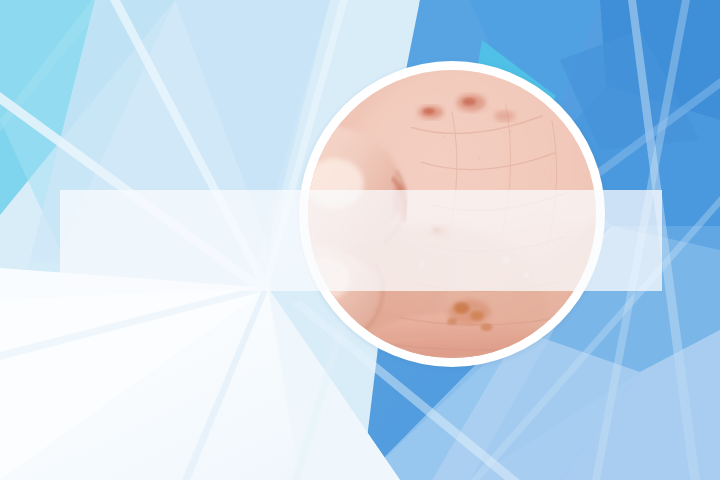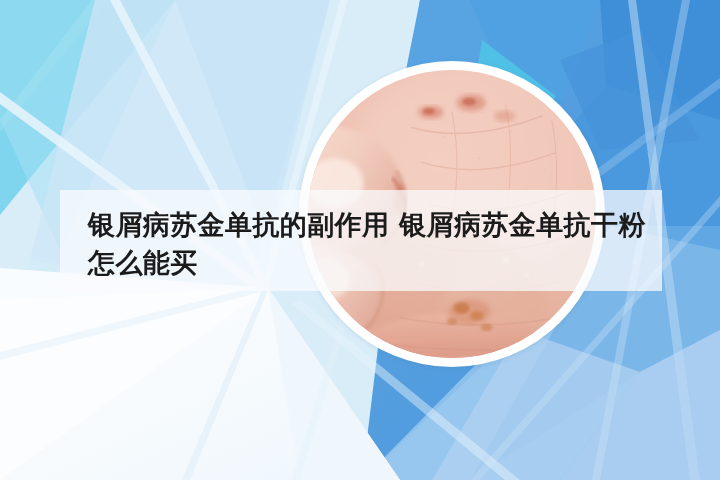--- a/index.html
+++ b/index.html
@@ -255,15 +255,14 @@
         <circle cx="206" cy="198" r="3.2" fill="#f2ddd2" opacity="0.75" filter="url(#soft15)"></circle>
         <circle cx="228" cy="214" r="2.6" fill="#f0d8cc" opacity="0.7" filter="url(#soft15)"></circle>
         <circle cx="118" cy="202" r="3" fill="#efd6ca" opacity="0.6" filter="url(#soft15)"></circle>
 
         <rect x="0" y="0" width="300" height="300" fill="#e9a98f" opacity="0.07"></rect>
       </svg>
     </div>
   </div>
 
   <div id="caption-band"></div>
-  <div id="caption-text">银屑病苏金单抗的副作用 银屑病苏金单抗干粉怎么能买</div>
 
 </div>
 
 </body></html>

